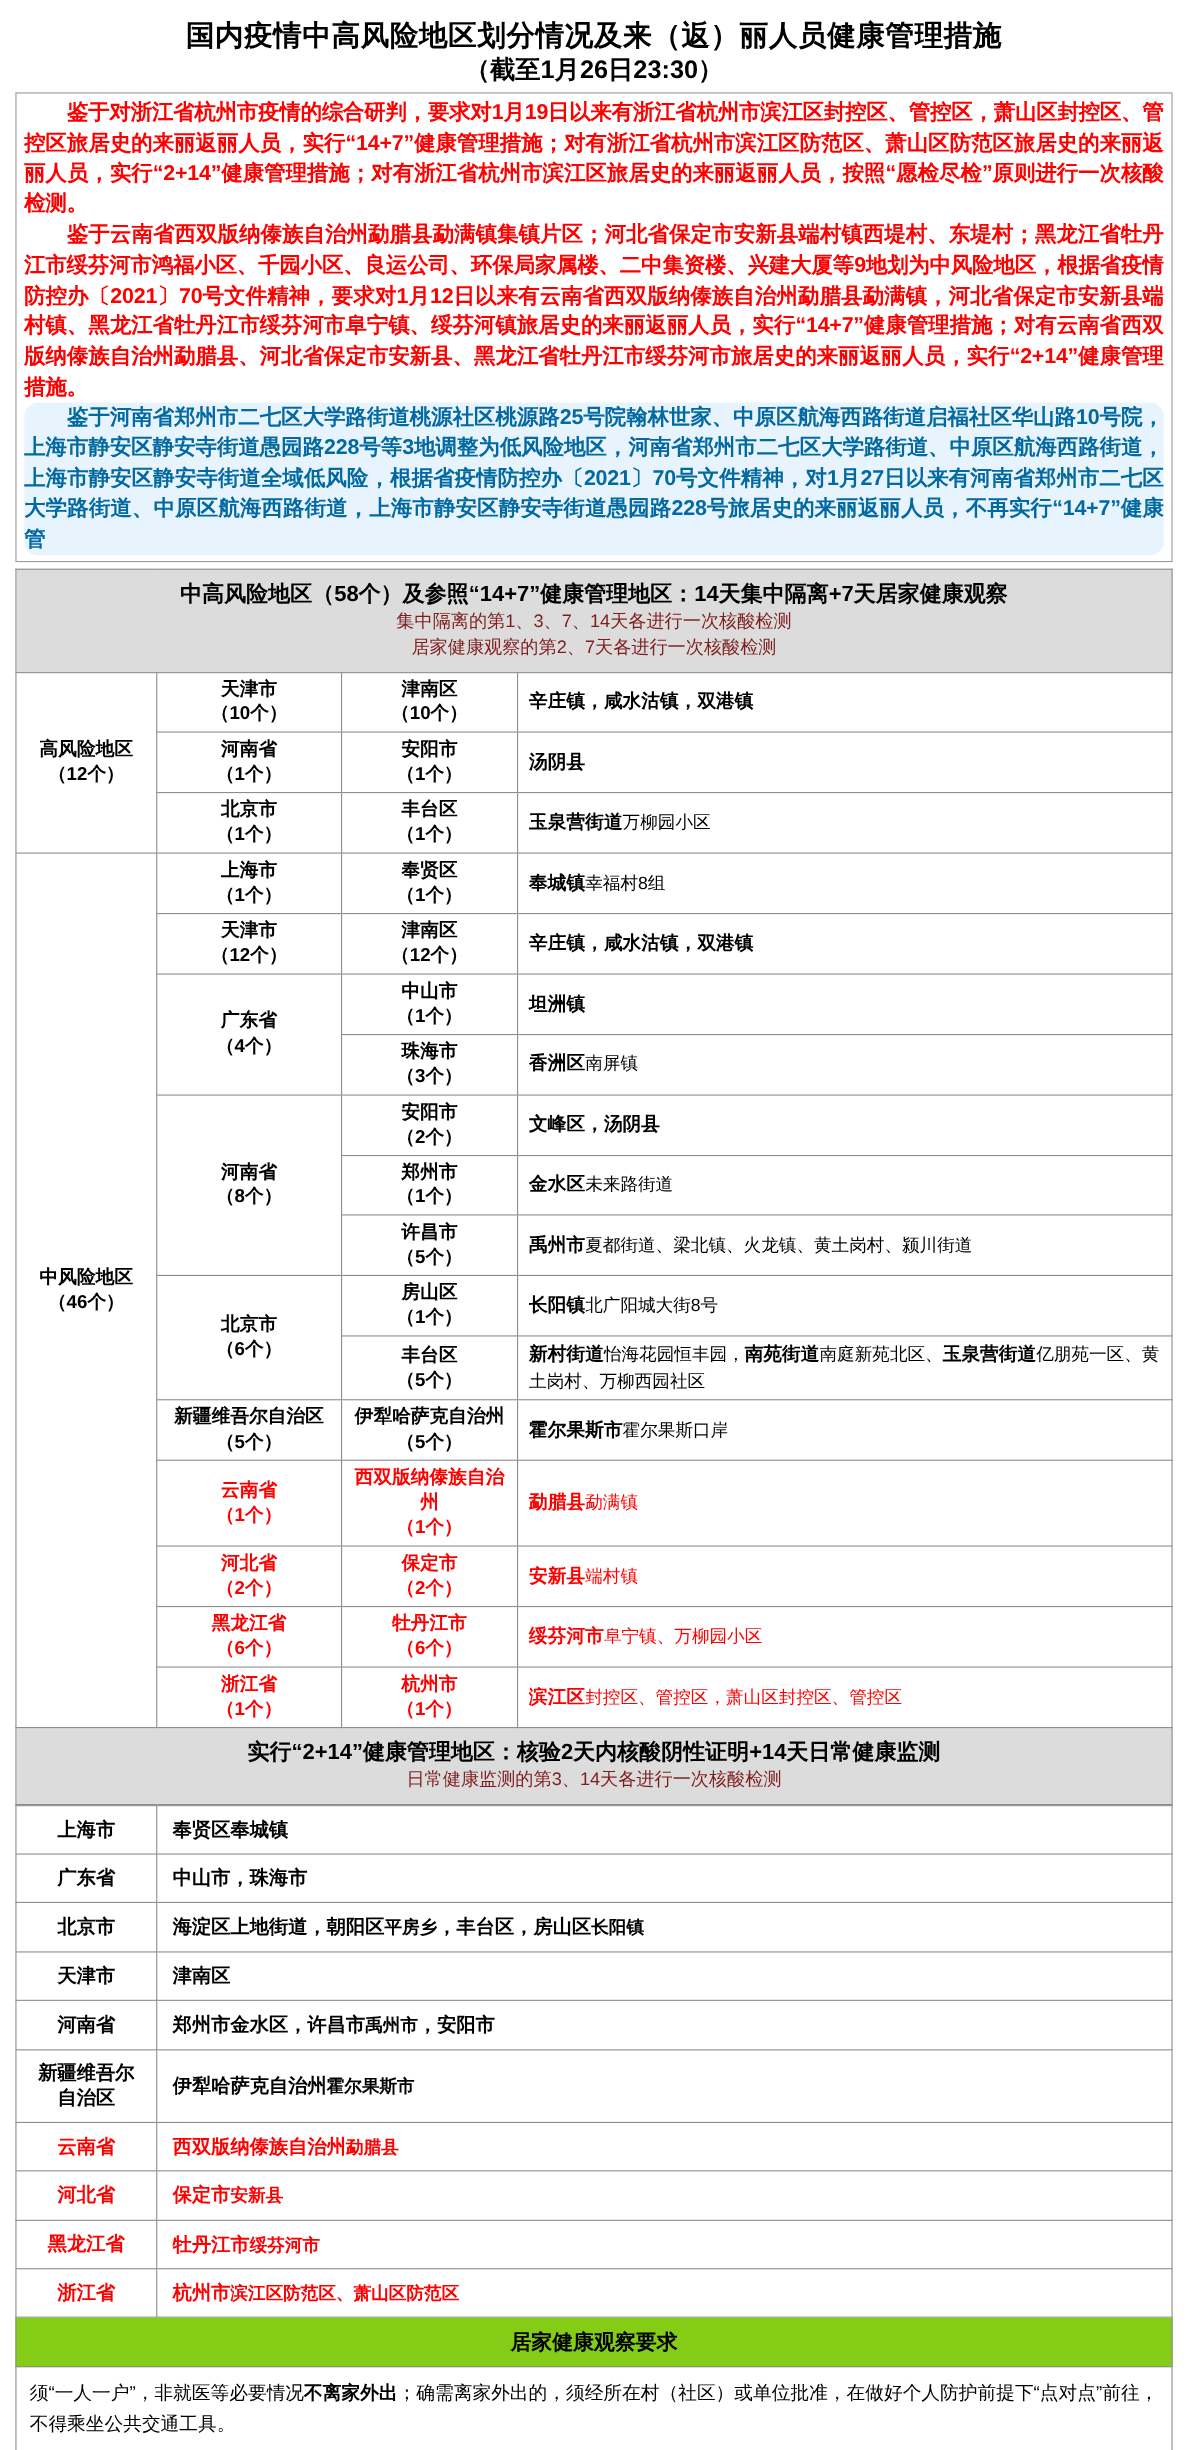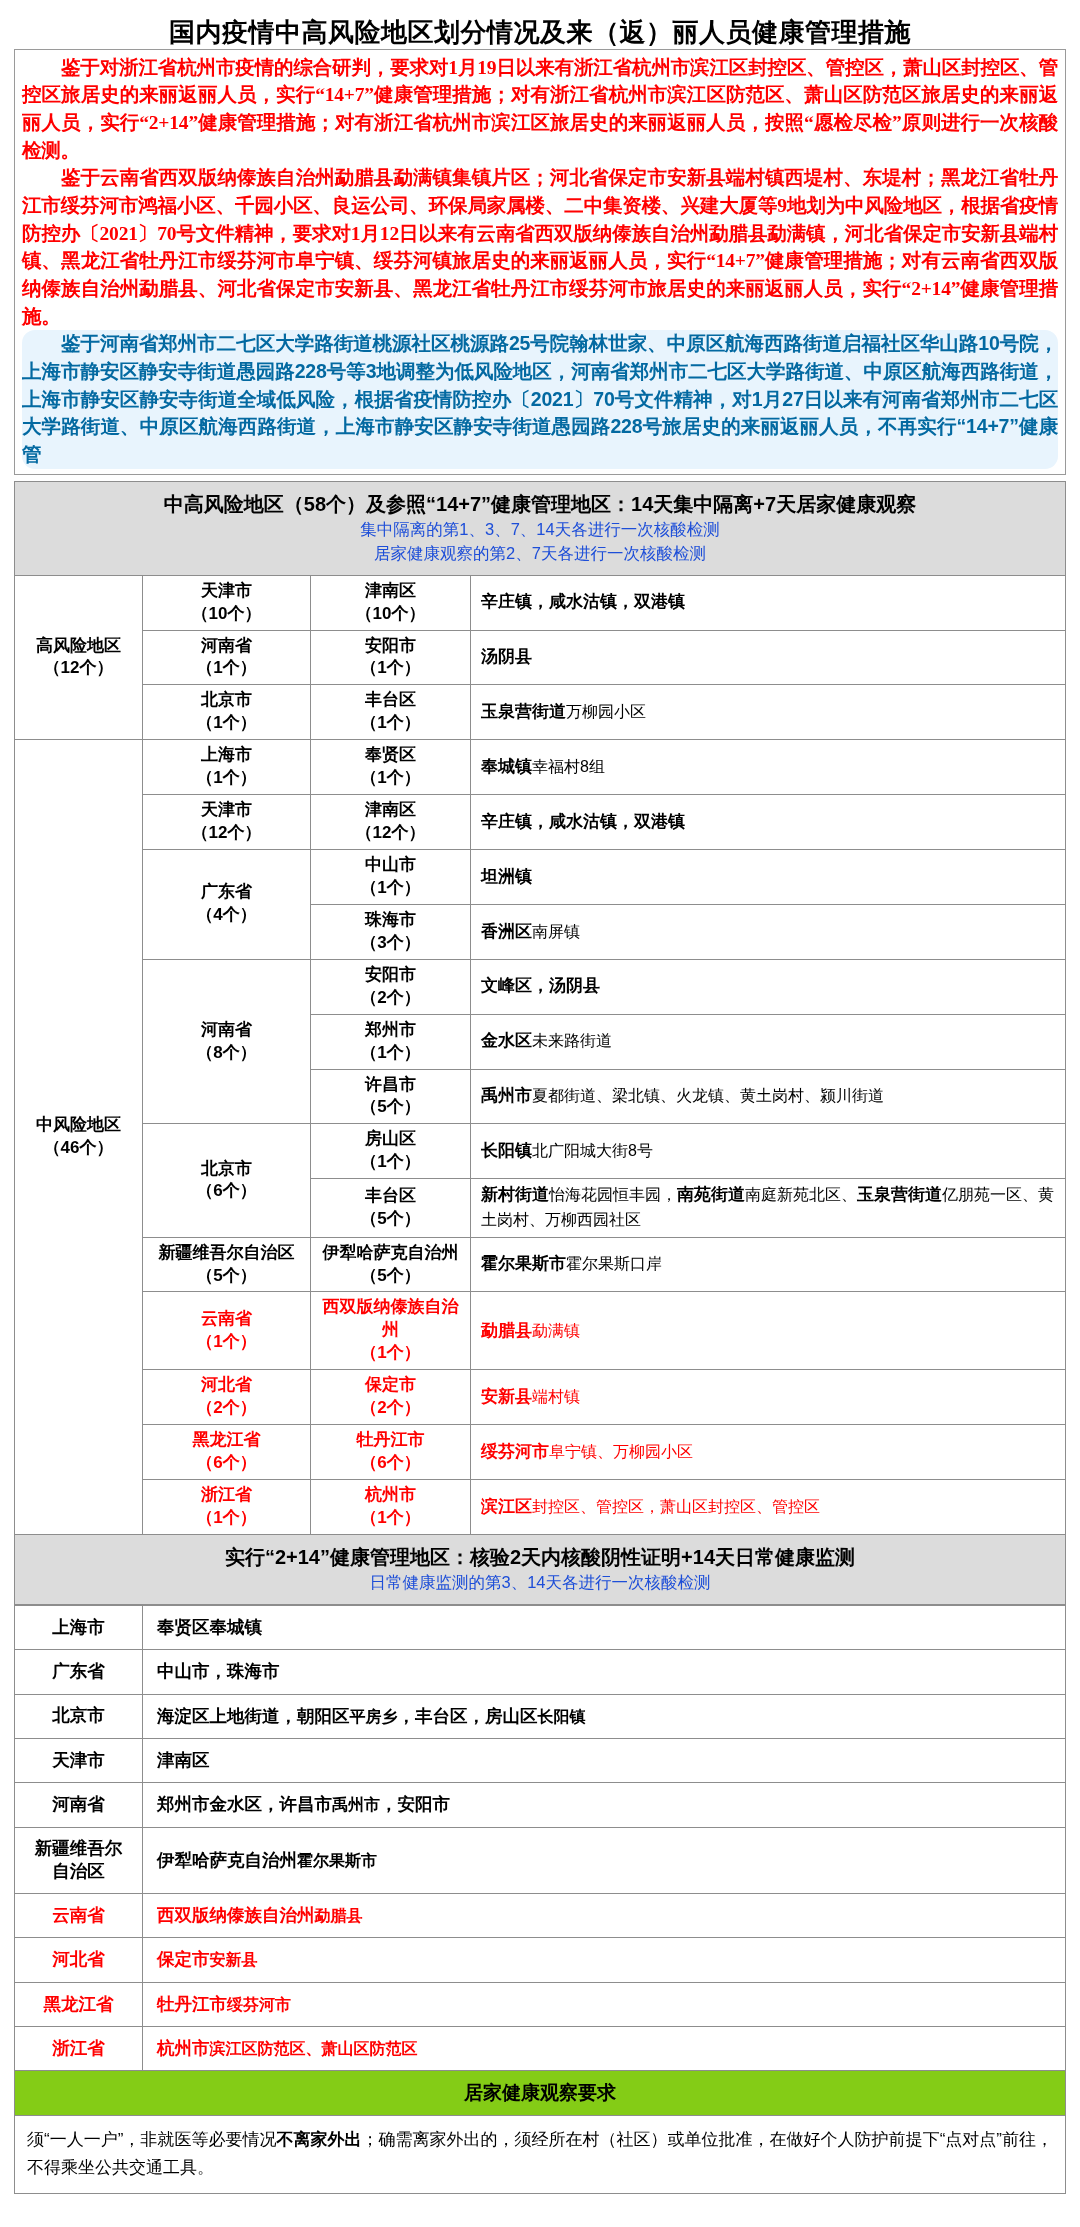--- a/index.html
+++ b/index.html
@@ -42,21 +42,21 @@
   }
   .notice-p {
     font-size: 19.5px;
     font-weight: bold;
     line-height: 1.42;
     text-indent: 2em;
     text-align: justify;
     margin: 0;
     letter-spacing: -0.2px;
   }
-  .notice-p.red   { color: #ff0000; font-family: Liberation Serif, serif; }
+  .notice-p.red   { color: #ff0000; }
   .notice-p.blue  { color: #0369a1; background: #e8f4fd; border-radius: 13px; }
   
   table.main {
     border-collapse: collapse;
     width: 100%;
     table-layout: fixed;
   }
   table.main td, table.main th {
     border: 1px solid #8d8d8d;
     padding: 4px 6px;
@@ -70,21 +70,21 @@
     padding: 8px 4px 9px 4px !important;
   }
   .band .band-title {
     font-size: 20px;
     font-weight: bold;
     line-height: 1.4;
   }
   .band .band-sub {
     font-size: 16.5px;
     line-height: 1.45;
-    color: #1d4ed8;
+    color: #7f1d1d;
   }
   .c-group {
     width: 128px;
     text-align: center;
     font-size: 18px;
     font-weight: bold;
     line-height: 1.35;
   }
   .c-prov {
     width: 168px;
@@ -155,20 +155,21 @@
     text-align: justify;
   }
   .req-body .b { font-weight: bold; }
 </style>
 </head>
 <body>
 
 <div class="page">
 
   <div class="doc-title">国内疫情中高风险地区划分情况及来（返）丽人员健康管理措施</div>
+  <div class="doc-subtitle">（截至1月26日23:30）</div>
 
   <div class="notice-box">
     <p class="notice-p red">鉴于对浙江省杭州市疫情的综合研判，要求对1月19日以来有浙江省杭州市滨江区封控区、管控区，萧山区封控区、管控区旅居史的来丽返丽人员，实行“14+7”健康管理措施；对有浙江省杭州市滨江区防范区、萧山区防范区旅居史的来丽返丽人员，实行“2+14”健康管理措施；对有浙江省杭州市滨江区旅居史的来丽返丽人员，按照“愿检尽检”原则进行一次核酸检测。</p>
     <p class="notice-p red">鉴于云南省西双版纳傣族自治州勐腊县勐满镇集镇片区；河北省保定市安新县端村镇西堤村、东堤村；黑龙江省牡丹江市绥芬河市鸿福小区、千园小区、良运公司、环保局家属楼、二中集资楼、兴建大厦等9地划为中风险地区，根据省疫情防控办〔2021〕70号文件精神，要求对1月12日以来有云南省西双版纳傣族自治州勐腊县勐满镇，河北省保定市安新县端村镇、黑龙江省牡丹江市绥芬河市阜宁镇、绥芬河镇旅居史的来丽返丽人员，实行“14+7”健康管理措施；对有云南省西双版纳傣族自治州勐腊县、河北省保定市安新县、黑龙江省牡丹江市绥芬河市旅居史的来丽返丽人员，实行“2+14”健康管理措施。</p>
     <p class="notice-p blue">鉴于河南省郑州市二七区大学路街道桃源社区桃源路25号院翰林世家、中原区航海西路街道启福社区华山路10号院，上海市静安区静安寺街道愚园路228号等3地调整为低风险地区，河南省郑州市二七区大学路街道、中原区航海西路街道，上海市静安区静安寺街道全域低风险，根据省疫情防控办〔2021〕70号文件精神，对1月27日以来有河南省郑州市二七区大学路街道、中原区航海西路街道，上海市静安区静安寺街道愚园路228号旅居史的来丽返丽人员，不再实行“14+7”健康管</p>
   </div>
 
   <table class="main">
     <colgroup>
       <col style="width:128px">

